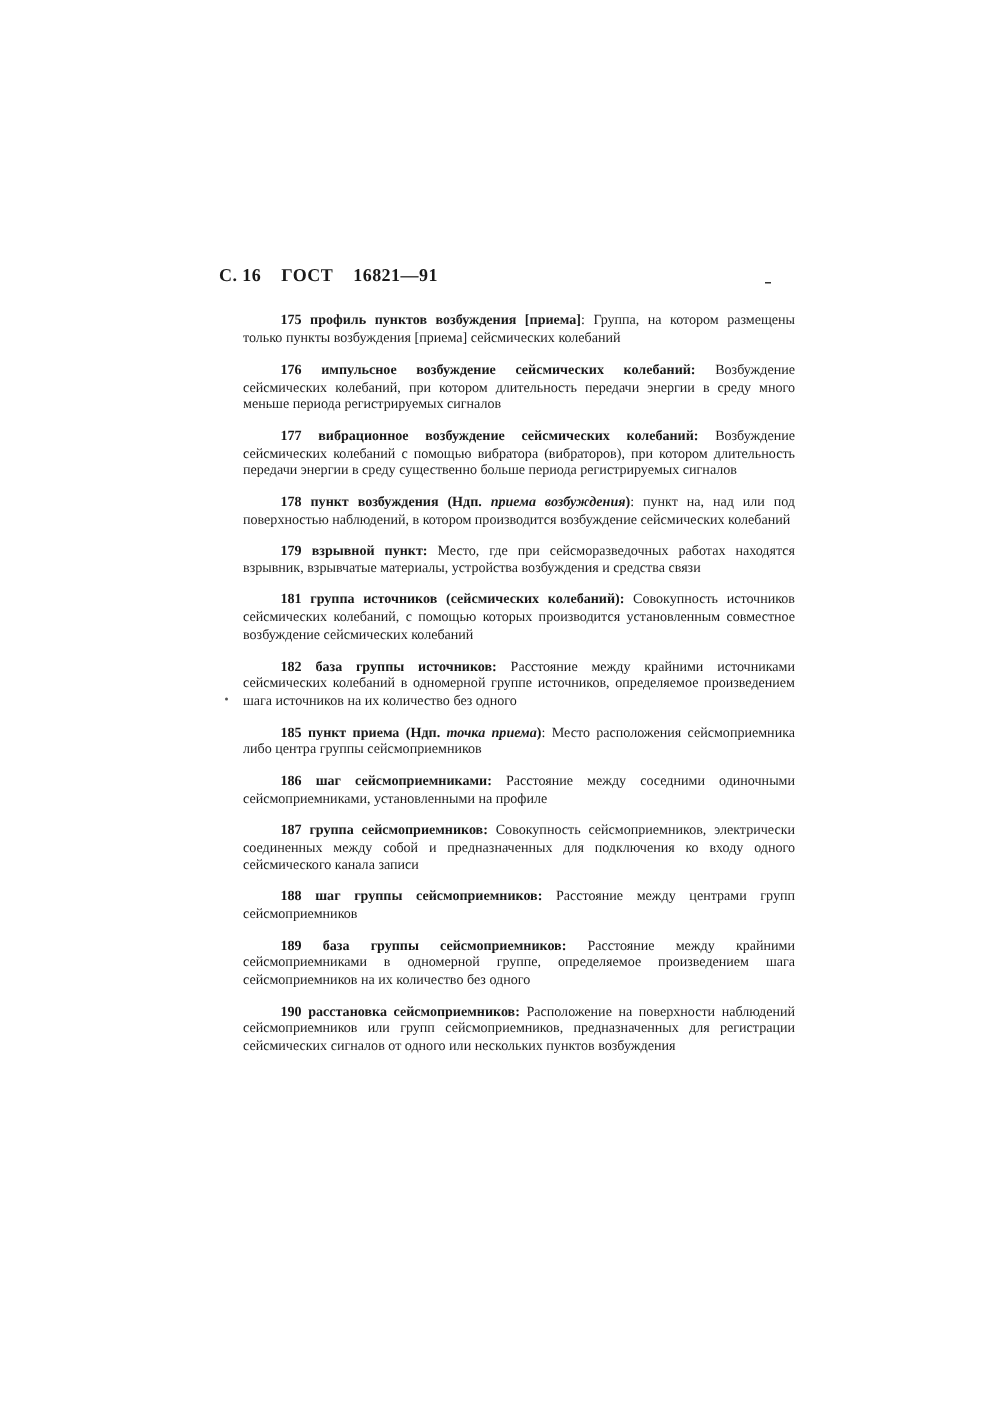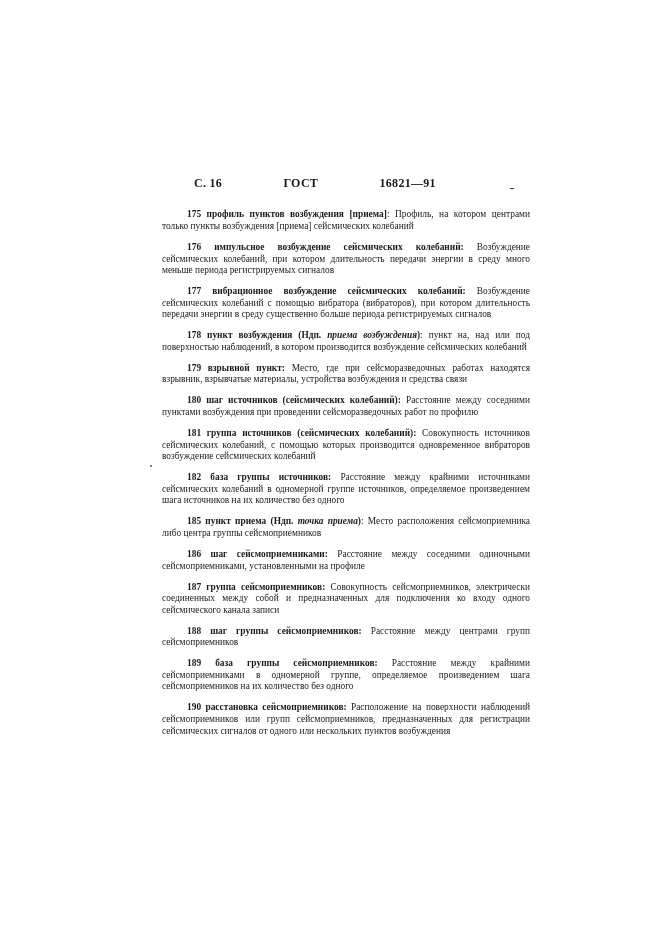--- a/index.html
+++ b/index.html
@@ -1,19 +1,19 @@
 <!DOCTYPE html>
 <html><head>
 <meta charset="utf-8">
 <style>
   html, body { margin:0; padding:0; background:#ffffff; }
   body { width:661px; height:935px; position:relative; overflow:hidden;
          font-family:"Liberation Serif", "DejaVu Serif", serif; color:#1a1a1a; }
   .page-header { position:absolute; left:146px; top:176px; font-size:12px; font-weight:bold; letter-spacing:0.3px; }
-  .page-header span { margin-right:10px;margin-left:48px; }
+  .page-header span { margin-right:10px; }
   .dash-mark { position:absolute; left:510px; top:188px; width:4px; height:1px; background:#333; }
   .stray-dot { position:absolute; width:2px; height:2px; background:#555; border-radius:1px; }
   .entries { position:absolute; left:162px; top:200px; width:368px; }
   .entry { font-size:9.4px; line-height:11.6px; text-align:justify; margin-bottom:8.6px; }
   .entry .num { font-weight:bold;margin-left:25px; }
   .entry .term { font-weight:bold; }
   .entry .note { font-weight:bold; }
   .entry .defn { font-weight:normal; }
 </style>
 </head>
@@ -21,27 +21,26 @@
 
 <div class="page-header">
   <span>С. 16</span>
   <span>ГОСТ</span>
   <span>16821—91</span>
 </div>
 <div class="dash-mark"></div>
 <div class="stray-dot" style="left:150px; top:465px;"></div>
 
 <div class="entries" id="entries">
-    <p class="entry"><span class="num">175</span> <span class="term">профиль пунктов возбуждения [приема]</span><span class="note"></span><i class="note"></i><span class="note"></span><span class="defn">: Профиль, на котором центрами только пункты возбуждения [приема] сейсмических колебаний</span></p>
+    <p class="entry"><span class="num">175</span> <span class="term">профиль пунктов возбуждения [приема]</span><span class="note"></span><i class="note"></i><span class="note"></span><span class="defn">: Группа, на котором размещены только пункты возбуждения [приема] сейсмических колебаний</span></p>
     <p class="entry"><span class="num">176</span> <span class="term">импульсное возбуждение сейсмических колебаний:</span><span class="note"></span><i class="note"></i><span class="note"></span><span class="defn"> Возбуждение сейсмических колебаний, при котором длительность передачи энергии в среду много меньше периода регистрируемых сигналов</span></p>
     <p class="entry"><span class="num">177</span> <span class="term">вибрационное возбуждение сейсмических колебаний:</span><span class="note"></span><i class="note"></i><span class="note"></span><span class="defn"> Возбуждение сейсмических колебаний с помощью вибратора (вибраторов), при котором длительность передачи энергии в среду существенно больше периода регистрируемых сигналов</span></p>
     <p class="entry"><span class="num">178</span> <span class="term">пункт возбуждения</span><span class="note"> (Ндп. </span><i class="note">приема возбуждения</i><span class="note">)</span><span class="defn">: пункт на, над или под поверхностью наблюдений, в котором производится возбуждение сейсмических колебаний</span></p>
     <p class="entry"><span class="num">179</span> <span class="term">взрывной пункт:</span><span class="note"></span><i class="note"></i><span class="note"></span><span class="defn"> Место, где при сейсморазведочных работах находятся взрывник, взрывчатые материалы, устройства возбуждения и средства связи</span></p>
-    <p class="entry"><span class="num">180</span> <span class="term">шаг источников (сейсмических колебаний):</span><span class="note"></span><i class="note"></i><span class="note"></span><span class="defn"> Расстояние между соседними пунктами возбуждения при проведении сейсморазведочных работ по профилю</span></p>
-    <p class="entry"><span class="num">181</span> <span class="term">группа источников (сейсмических колебаний):</span><span class="note"></span><i class="note"></i><span class="note"></span><span class="defn"> Совокупность источников сейсмических колебаний, с помощью которых производится одновременное вибраторов возбуждение сейсмических колебаний</span></p>
+    <p class="entry"><span class="num">181</span> <span class="term">группа источников (сейсмических колебаний):</span><span class="note"></span><i class="note"></i><span class="note"></span><span class="defn"> Совокупность источников сейсмических колебаний, с помощью которых производится установленным совместное возбуждение сейсмических колебаний</span></p>
     <p class="entry"><span class="num">182</span> <span class="term">база группы источников:</span><span class="note"></span><i class="note"></i><span class="note"></span><span class="defn"> Расстояние между крайними источниками сейсмических колебаний в одномерной группе источников, определяемое произведением шага источников на их количество без одного</span></p>
     <p class="entry"><span class="num">185</span> <span class="term">пункт приема</span><span class="note"> (Ндп. </span><i class="note">точка приема</i><span class="note">)</span><span class="defn">: Место расположения сейсмоприемника либо центра группы сейсмоприемников</span></p>
     <p class="entry"><span class="num">186</span> <span class="term">шаг сейсмоприемниками:</span><span class="note"></span><i class="note"></i><span class="note"></span><span class="defn"> Расстояние между соседними одиночными сейсмоприемниками, установленными на профиле</span></p>
     <p class="entry"><span class="num">187</span> <span class="term">группа сейсмоприемников:</span><span class="note"></span><i class="note"></i><span class="note"></span><span class="defn"> Совокупность сейсмоприемников, электрически соединенных между собой и предназначенных для подключения ко входу одного сейсмического канала записи</span></p>
     <p class="entry"><span class="num">188</span> <span class="term">шаг группы сейсмоприемников:</span><span class="note"></span><i class="note"></i><span class="note"></span><span class="defn"> Расстояние между центрами групп сейсмоприемников</span></p>
     <p class="entry"><span class="num">189</span> <span class="term">база группы сейсмоприемников:</span><span class="note"></span><i class="note"></i><span class="note"></span><span class="defn"> Расстояние между крайними сейсмоприемниками в одномерной группе, определяемое произведением шага сейсмоприемников на их количество без одного</span></p>
     <p class="entry"><span class="num">190</span> <span class="term">расстановка сейсмоприемников:</span><span class="note"></span><i class="note"></i><span class="note"></span><span class="defn"> Расположение на поверхности наблюдений сейсмоприемников или групп сейсмоприемников, предназначенных для регистрации сейсмических сигналов от одного или нескольких пунктов возбуждения</span></p>
   </div>
 
 </body></html>

